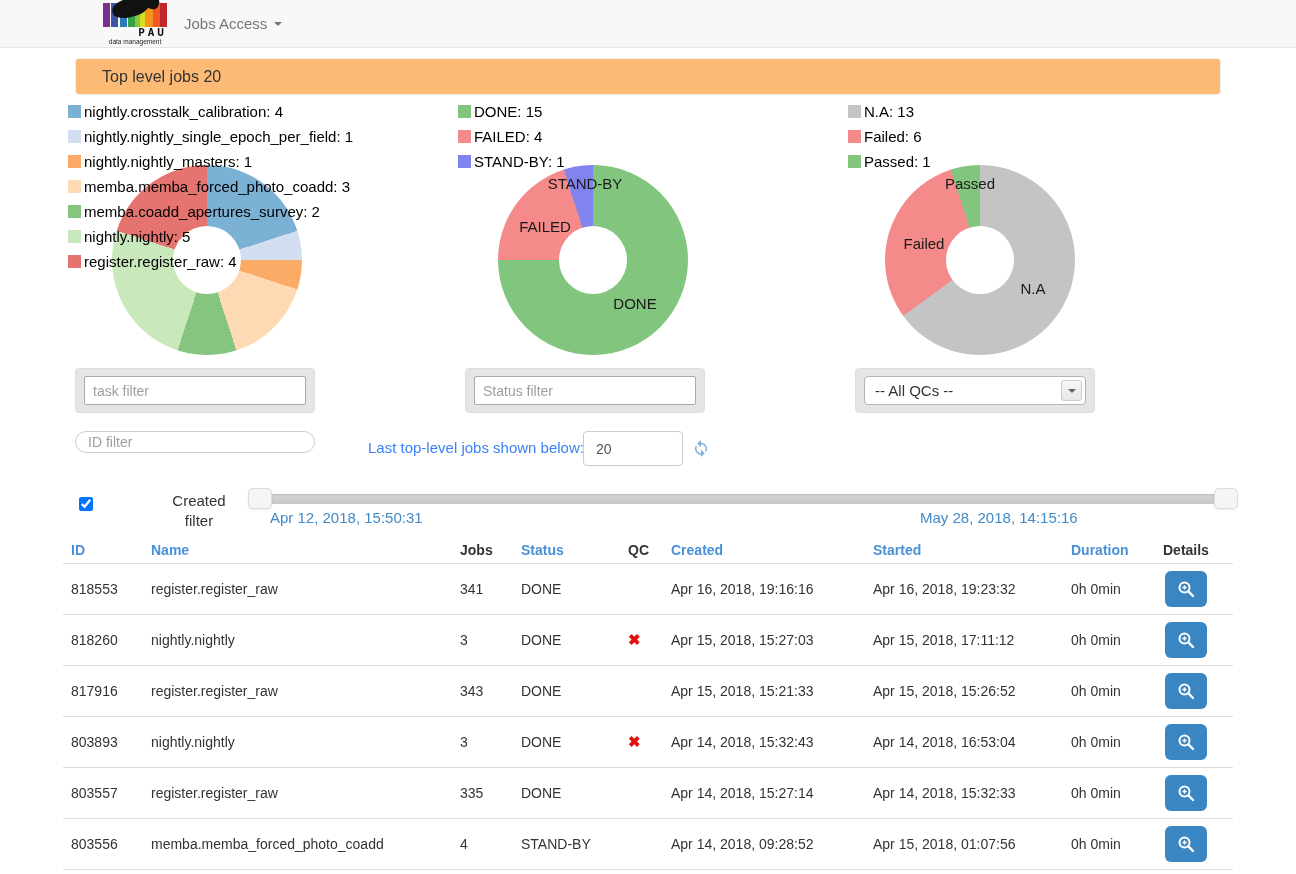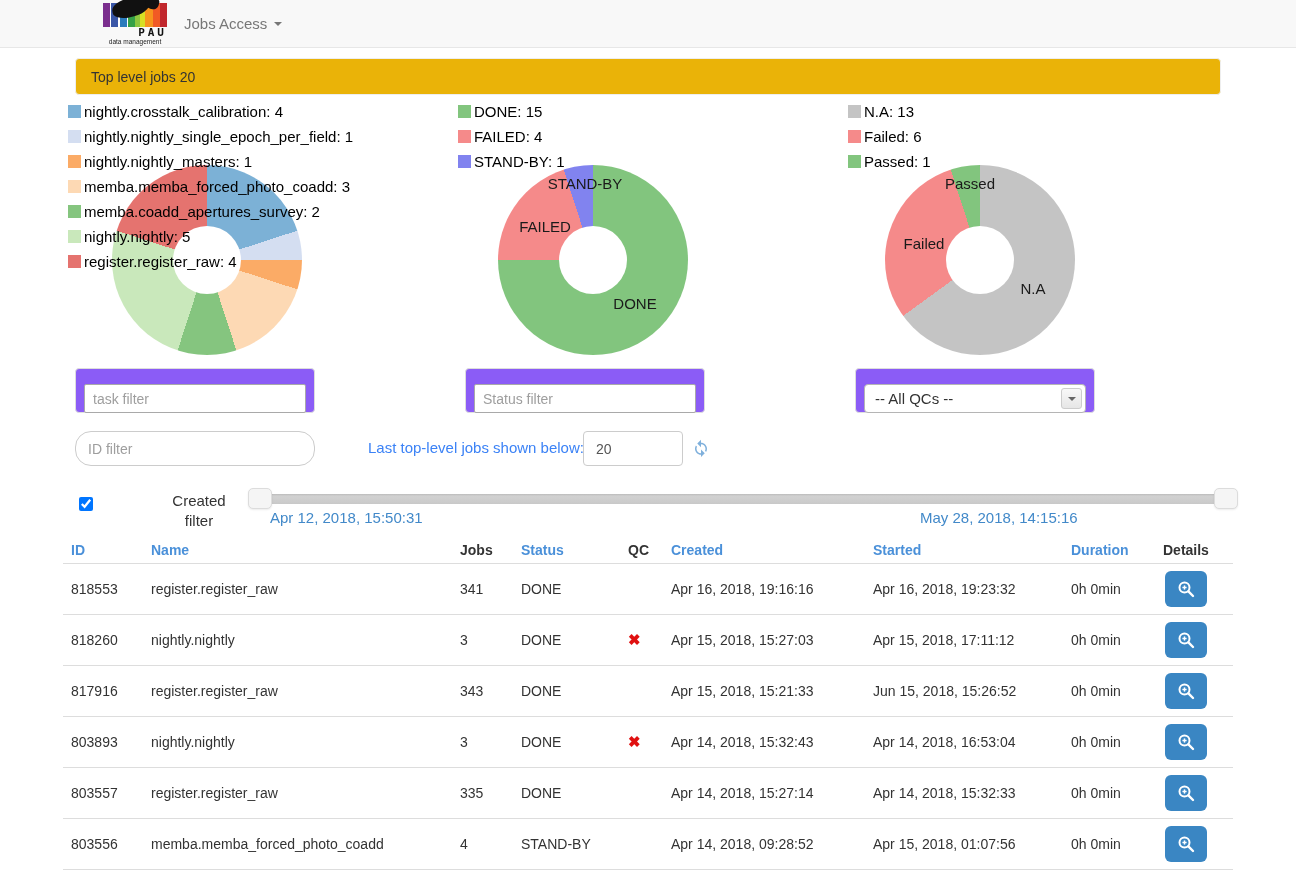--- a/index.html
+++ b/index.html
@@ -24,50 +24,50 @@
   .logo-pau { font-family:"DejaVu Sans Mono", monospace; font-size:11px; font-weight:bold;
     letter-spacing:3px; color:#111; text-align:right; line-height:10px; margin-top:1px; }
   .logo-sub { font-size:6.5px; color:#222; text-align:center; line-height:7px; }
   .nav-menus { list-style:none; display:flex; margin:0; padding:0;flex-direction:column; }
   .nav-item { padding:0 15px; height:48px; font-size:15px; color:#777; cursor:pointer;
     display:flex; align-items:center; gap:7px; }
   .caret { width:0; height:0; display:inline-block;
     border-left:4px solid transparent; border-right:4px solid transparent; border-top:4px solid #777; }
   
   .container { width:1170px; margin:0 auto; position:relative; }
-  .panel-heading { margin:10px 12px 0; height:37px; line-height:36px; background:#eab308;
-    border:1px solid #eee; border-radius:4px; padding-left:15px; font-size:14px; color:#333; }
+  .panel-heading { margin:10px 12px 0; height:37px; line-height:36px; background:#fdba74;
+    border:1px solid #eee; border-radius:4px; padding-left:26px; font-size:16px; color:#333; }
   
   .charts-row { position:relative; height:268px; margin-top:2px; }
   .chart-col { position:absolute; top:0; width:390px; height:100%; }
   .legend { position:absolute; top:2px; left:5px; margin:0; padding:0; list-style:none; z-index:3; }
   .legend li { height:25px; font-size:15px; color:#000; display:flex; align-items:center; white-space:nowrap; }
   .swatch { width:13px; height:13px; display:inline-block; margin-right:3px; flex:none; }
   .pie { position:absolute; top:68px; width:190px; height:190px; border-radius:50%; z-index:1; }
   .pie::after { content:""; position:absolute; left:61px; top:61px; width:68px; height:68px;
     background:#fff; border-radius:50%; }
   .slice-label { position:absolute; z-index:2; font-size:15px; color:#1a1a1a;
     transform:translate(-50%,-50%); white-space:nowrap; }
   
   .filters-row { position:relative; height:45px; margin-top:3px; }
   .filter-panel { position:absolute; top:0; width:240px; height:45px; border:1px solid #ddd;
-    border-radius:4px; background:#8b5cf6; padding:15px 8px; }
+    border-radius:4px; background:#e5e5e5; padding:7px 8px; }
   .filter-input { width:100%; height:29px; border:1px solid #a9a9a9; border-radius:2px;
     padding:4px 8px; font-size:14px; font-family:inherit; color:#555; outline:none; }
   .filter-input::placeholder { color:#9e9e9e; }
   .select-box { position:relative; height:29px; border:1px solid #b5b5b5; border-radius:4px;
     background:#fff; cursor:pointer; }
   .select-value { line-height:27px; padding-left:10px; font-size:15px; color:#333; }
   .select-arrow { position:absolute; right:3px; top:3px; width:21px; height:21px;
     background:linear-gradient(#f8f8f8,#e6e6e6); border:1px solid #ccc; border-radius:3px;
     display:flex; align-items:center; justify-content:center; }
   .select-arrow .caret { border-top-color:#666; }
   
   .id-row { position:relative; height:35px; margin-top:18px; }
-  .id-input { position:absolute; left:12px; top:0; width:240px; height:35px; border:1px solid #ccc;
+  .id-input { position:absolute; left:12px; top:0; width:240px; height:22px; border:1px solid #ccc;
     border-radius:16px; padding:6px 12px; font-size:14px; font-family:inherit; color:#555; outline:none; }
   .id-input::placeholder { color:#9e9e9e; }
   .lastjobs-label { position:absolute; left:305px; top:8px; font-size:15px; color:#3b82f6; }
   .lastjobs-input { position:absolute; left:520px; top:0; width:100px; height:35px; border:1px solid #ccc;
     border-radius:4px; padding:6px 12px; font-size:14px; font-family:inherit; color:#555; outline:none; }
   .refresh-btn { position:absolute; left:629px; top:8px; background:none; border:none; padding:0; cursor:pointer; }
   
   .created-row { position:relative; height:48px; margin-top:22px; }
   .created-checkbox { position:absolute; left:12px; top:6px; width:14px; height:14px; }
   .created-label { position:absolute; left:100px; top:3px; width:72px; text-align:center;
@@ -311,21 +311,21 @@
             </button>
           </td>
         </tr>
         <tr>
           <td>817916</td>
           <td>register.register_raw</td>
           <td>343</td>
           <td>DONE</td>
           <td></td>
           <td>Apr 15, 2018, 15:21:33</td>
-          <td>Jun 15, 2018, 15:26:52</td>
+          <td>Apr 15, 2018, 15:26:52</td>
           <td>0h 0min</td>
           <td class="details-cell">
             <button class="details-btn">
               <svg width="20" height="20" viewBox="0 0 20 20">
                 <circle cx="8.5" cy="8.5" r="5" fill="none" stroke="#fff" stroke-width="2"></circle>
                 <line x1="12.4" y1="12.4" x2="17" y2="17" stroke="#fff" stroke-width="2.4" stroke-linecap="round"></line>
                 <line x1="8.5" y1="6.4" x2="8.5" y2="10.6" stroke="#fff" stroke-width="1.5"></line>
                 <line x1="6.4" y1="8.5" x2="10.6" y2="8.5" stroke="#fff" stroke-width="1.5"></line>
               </svg>
             </button>

